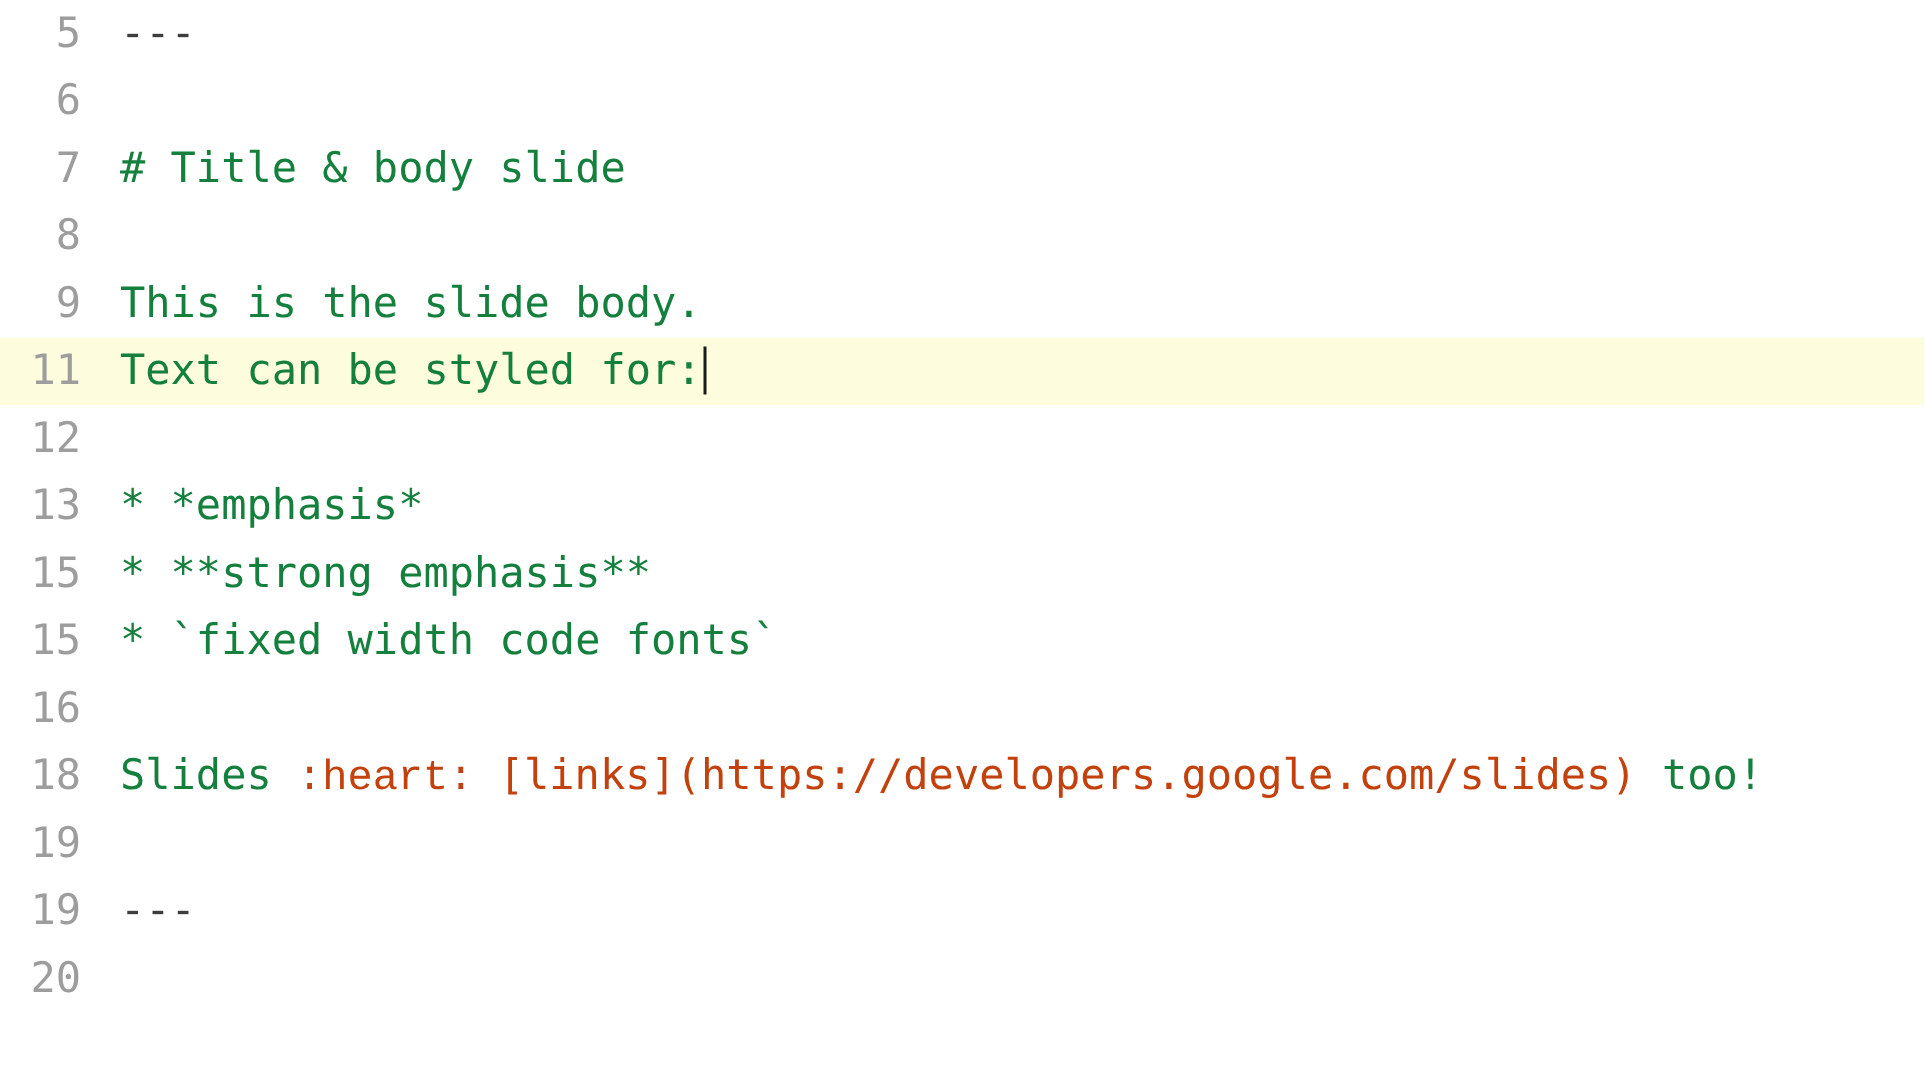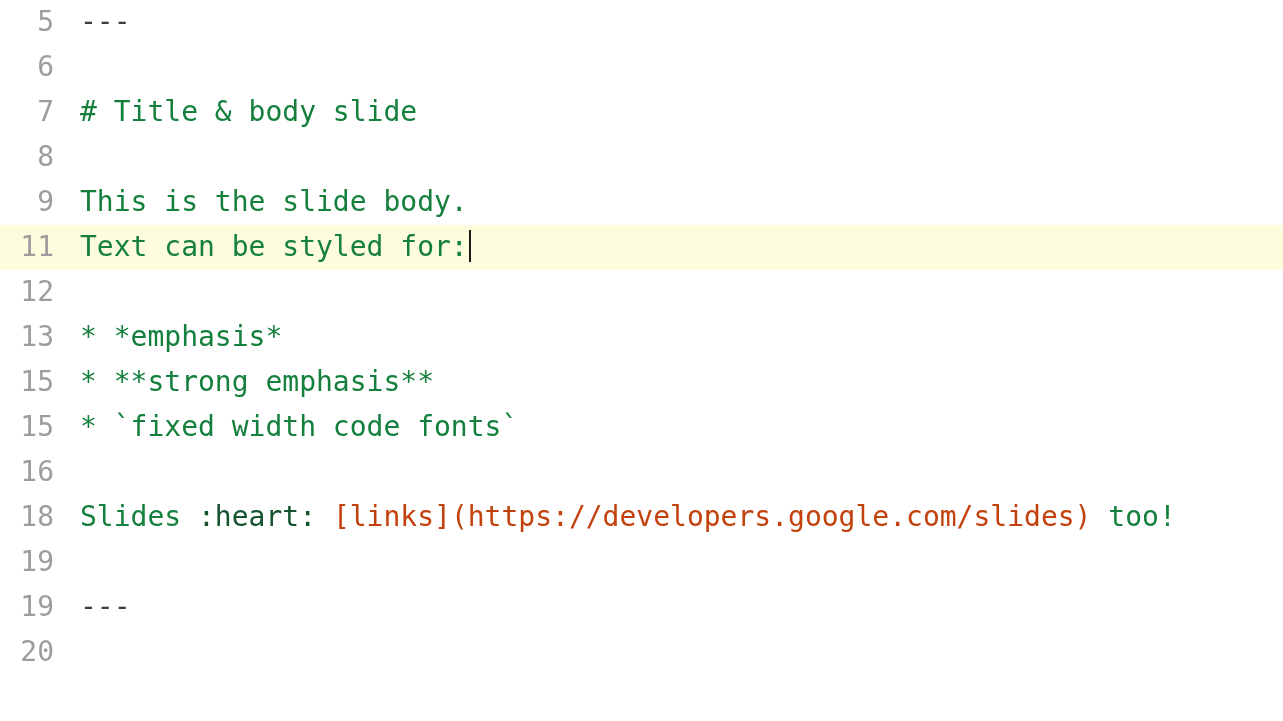--- a/index.html
+++ b/index.html
@@ -46,21 +46,22 @@
       flex: 1;
     }
     .hr-dash {
       color: #3d3d3d;
       font-weight: 500;
     }
     .plain {
       color: #15803d;
     }
     .colored-heart {
-      color: #14532d;
+      color: #c2410c;
+      font-family: Liberation Mono, monospace;
     }
     .link-gray {
       color: #c2410c;
     }
     .cursor {
       display: inline-block;
       width: 2px;
       height: 32px;
       background: #1a1a1a;
       vertical-align: middle;

